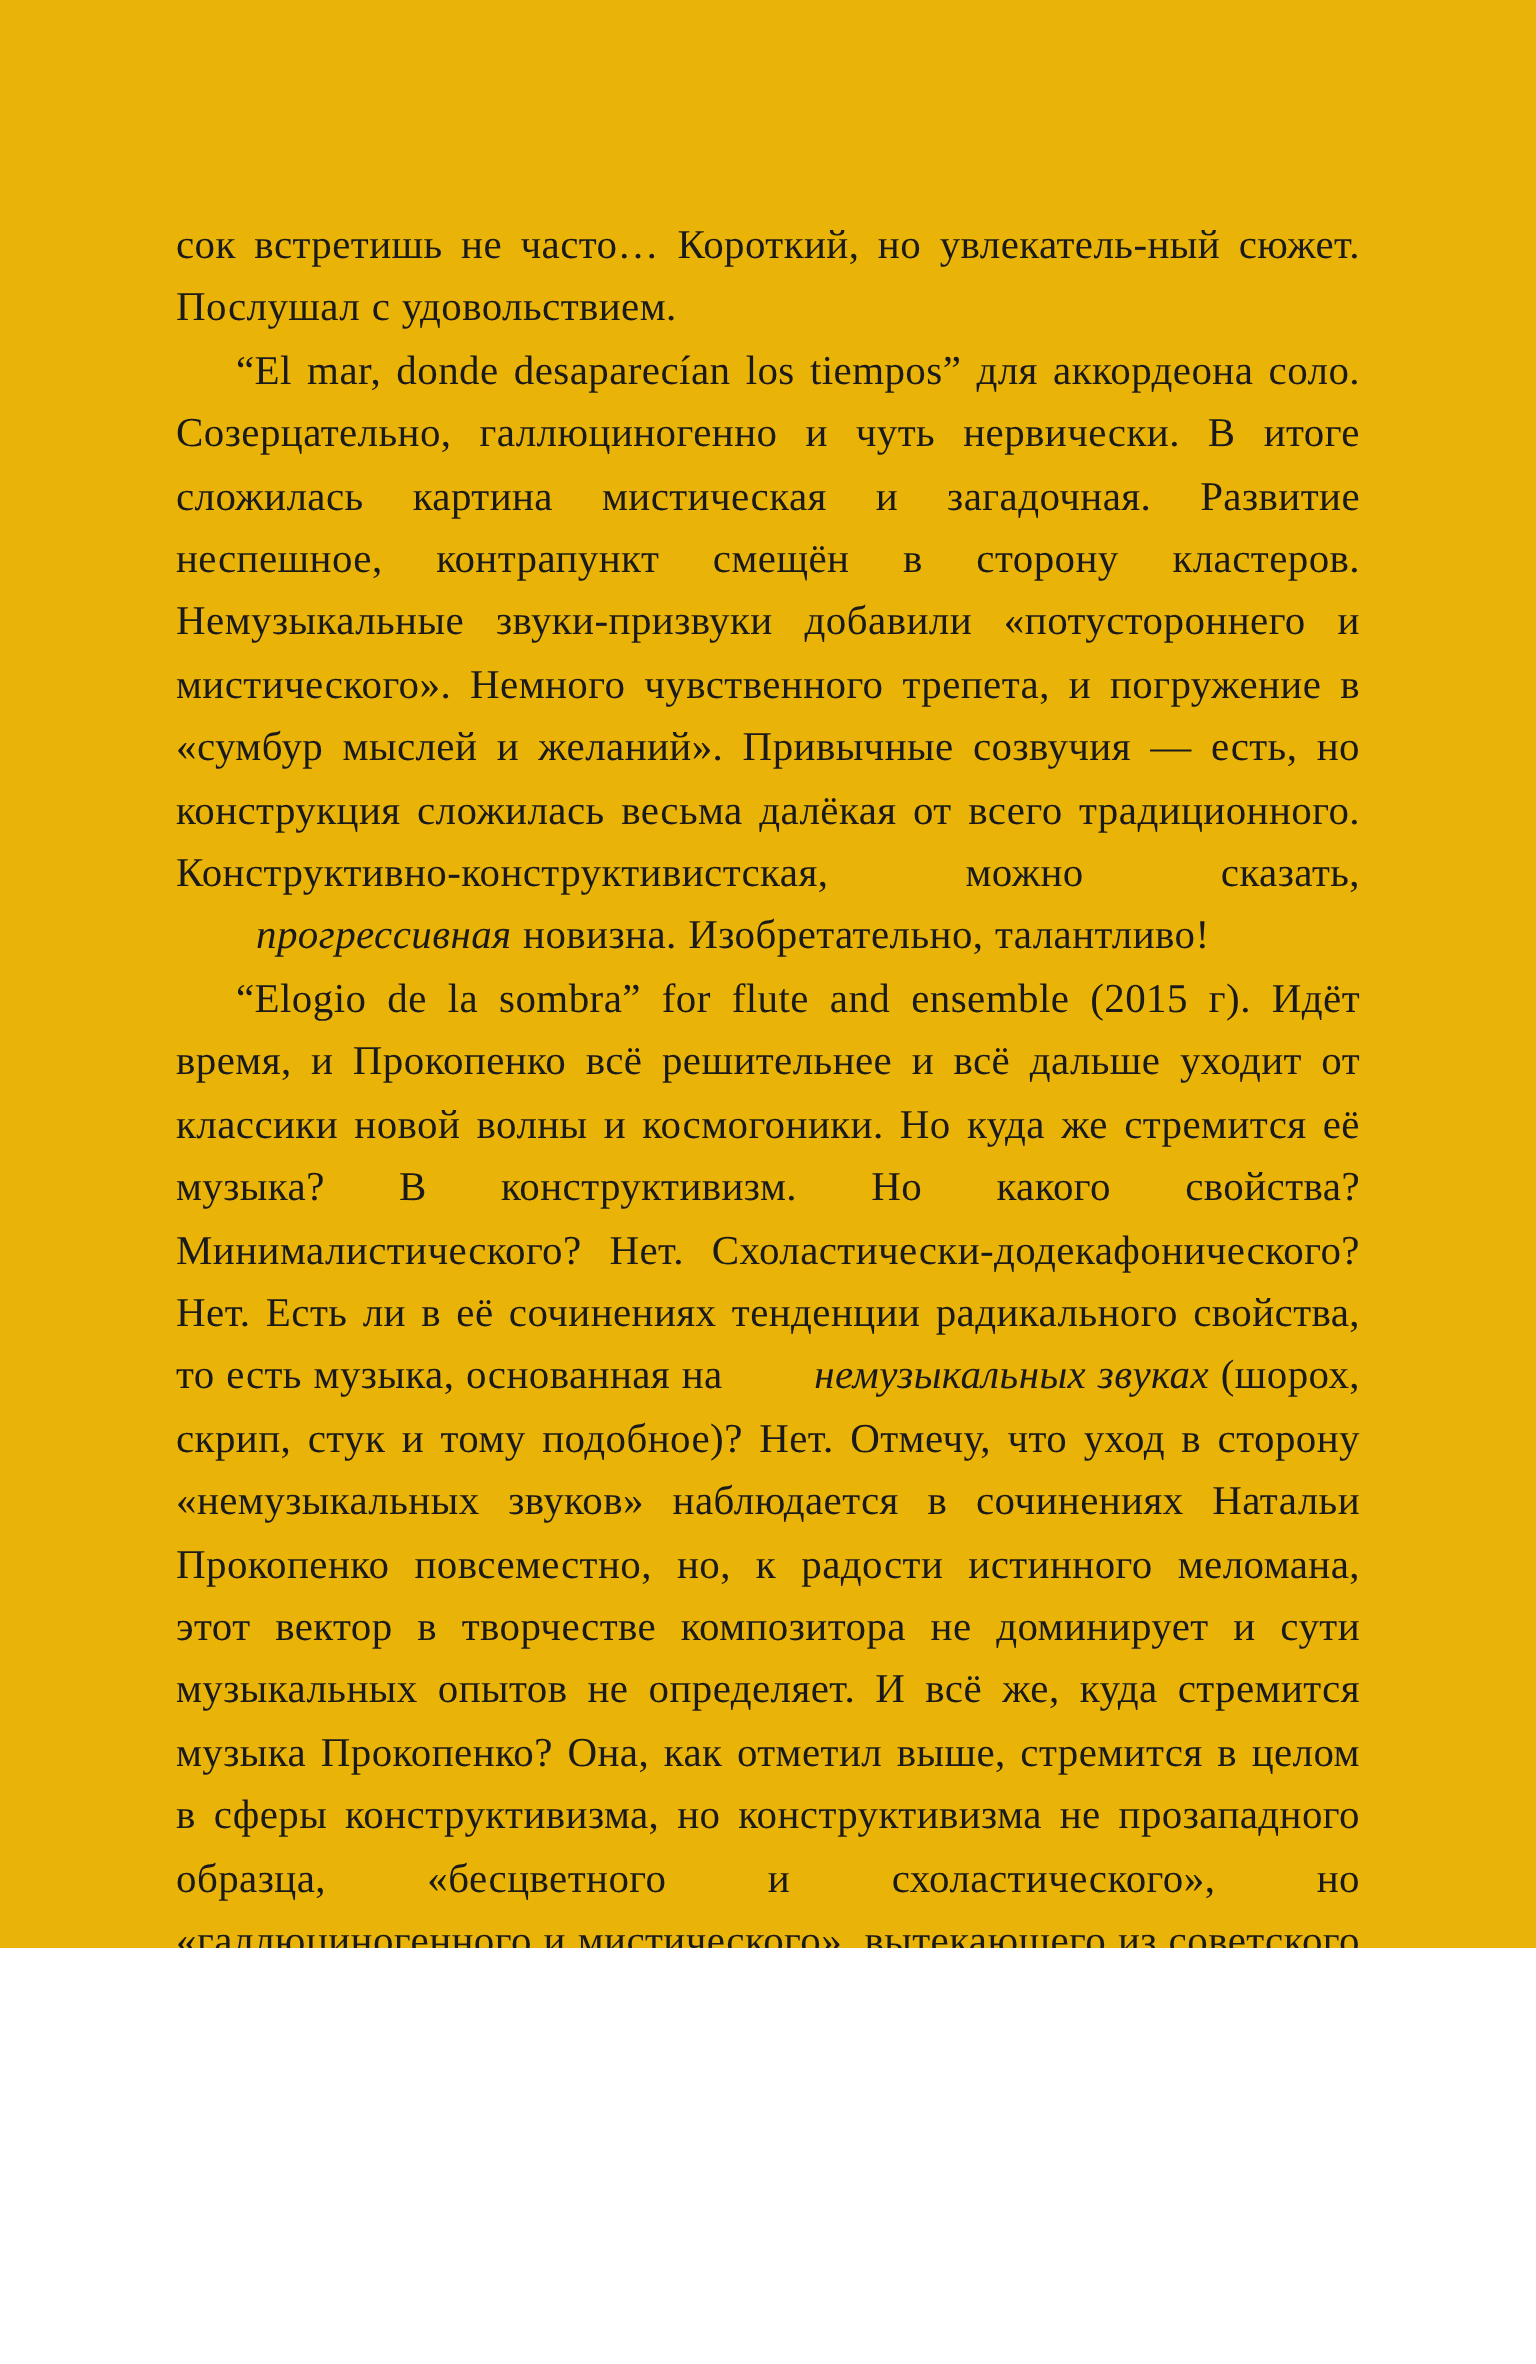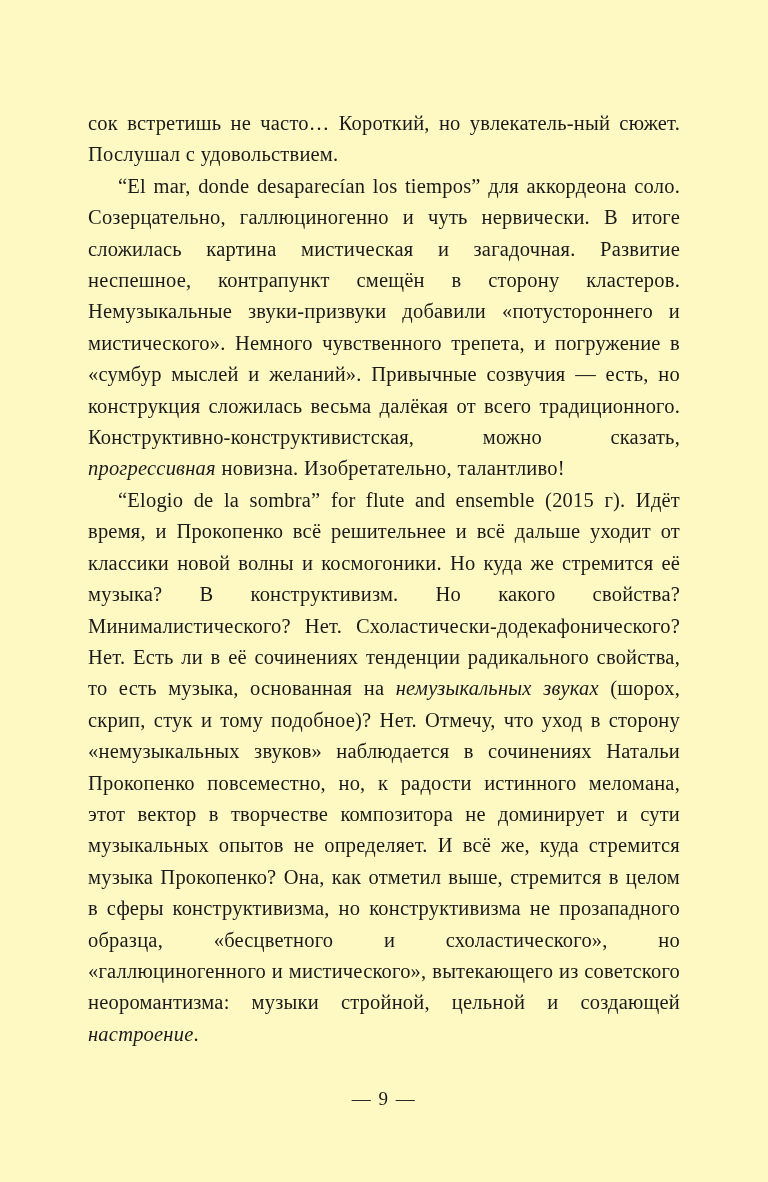--- a/index.html
+++ b/index.html
@@ -11,22 +11,22 @@
     width: 768px;
     height: 1182px;
     position: relative;
     font-family: "Liberation Serif", serif;
     color: #1a1a1a;
   }
   .page {
     position: absolute;
     left: 0; top: 0;
     width: 768px;
-    height: 1182px;
-    background: #fef9c3;
+    height: 974px;
+    background: #eab308;
     overflow: hidden;
   }
   .text-column {
     position: absolute;
     left: 88px;
     top: 108px;
     width: 592px;
   }
   p.para {
     margin: 0;
@@ -39,20 +39,21 @@
     word-spacing: 0.02em;
   }
   p.para + p.para {
     margin-top: 0;
   }
   p.indent {
     text-indent: 30px;
   }
   .ital {
     font-style: italic;
+    margin-left: 40px;
   }
   .folio {
     position: absolute;
     left: 0;
     top: 1088px;
     width: 768px;
     text-align: center;
     font-size: 19px;
     font-family: "Liberation Serif", serif;
     color: #1a1a1a;

